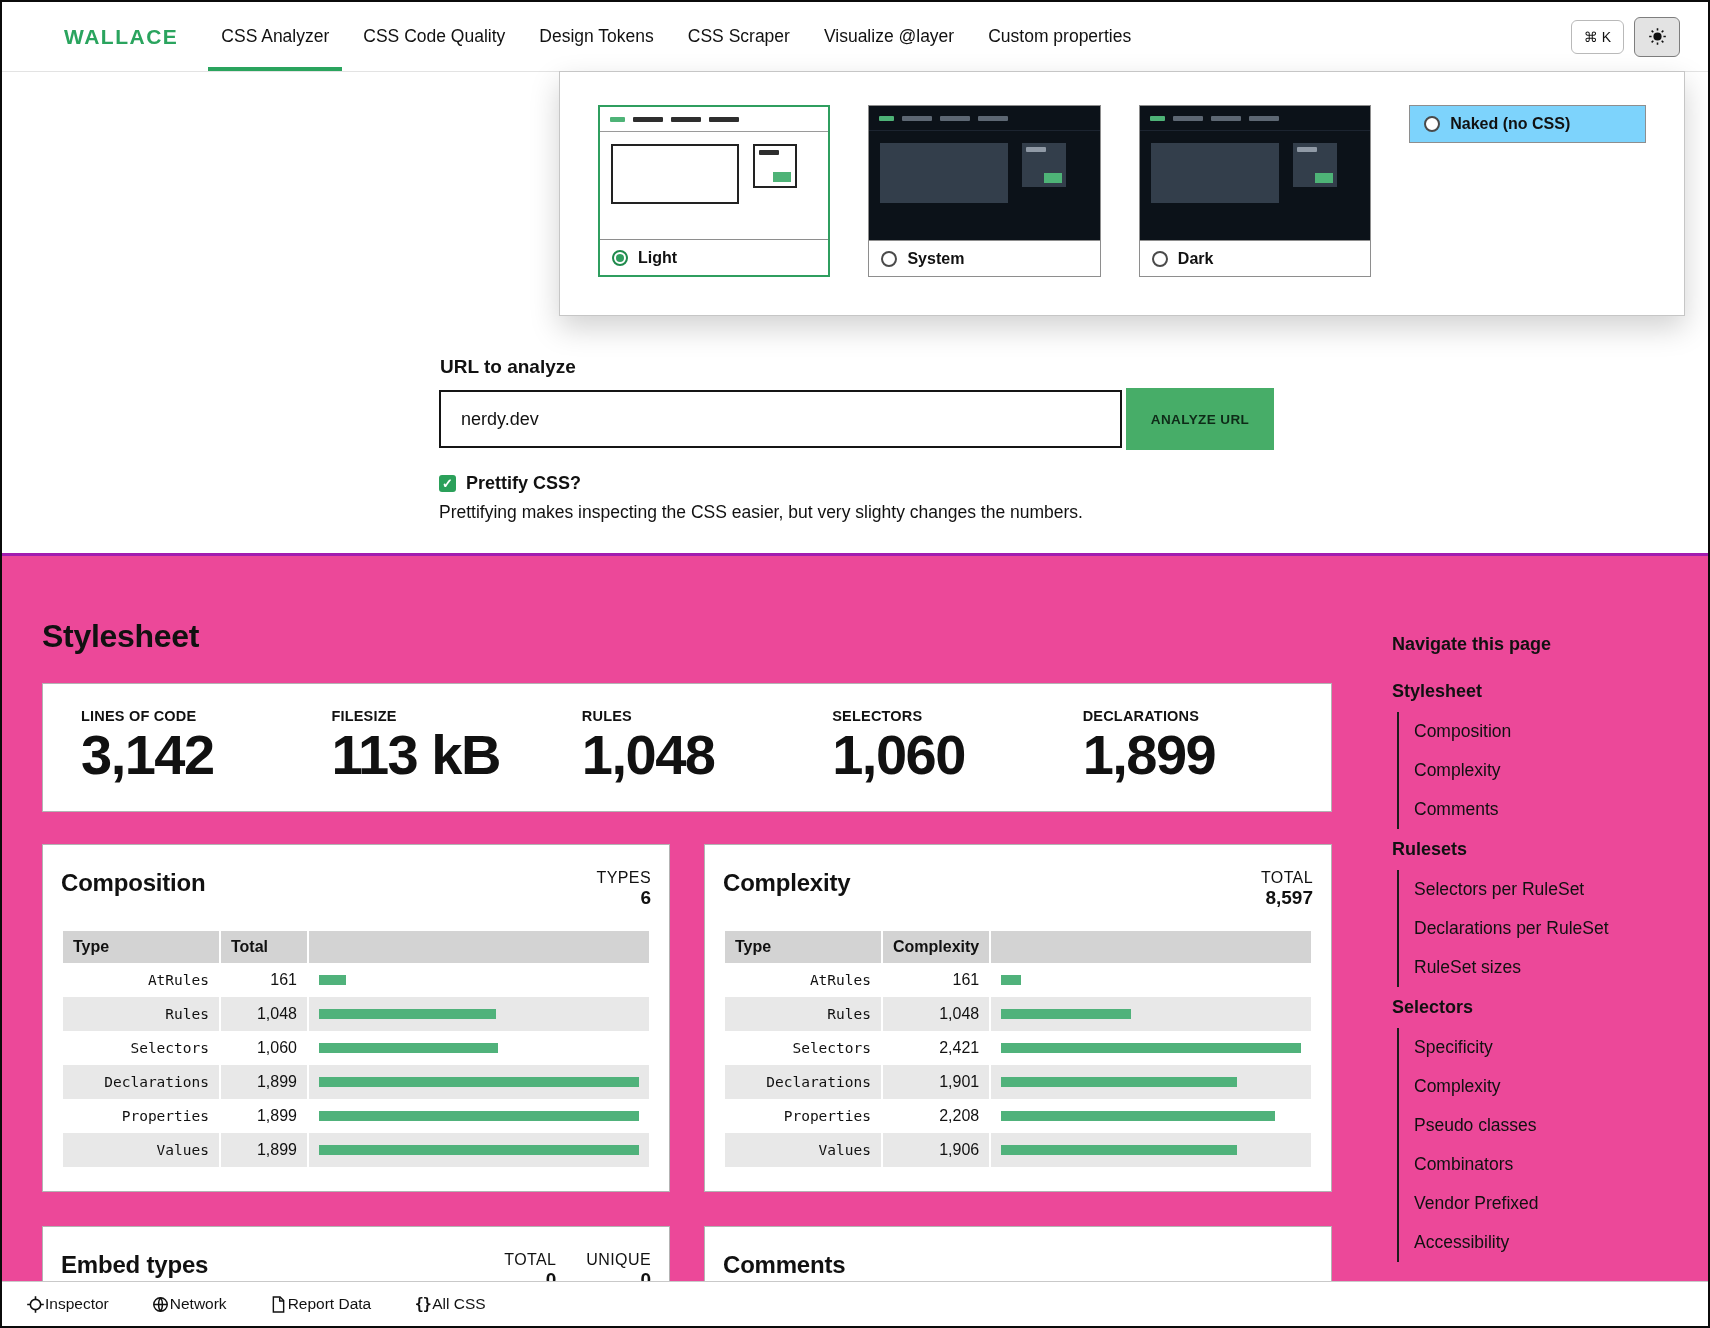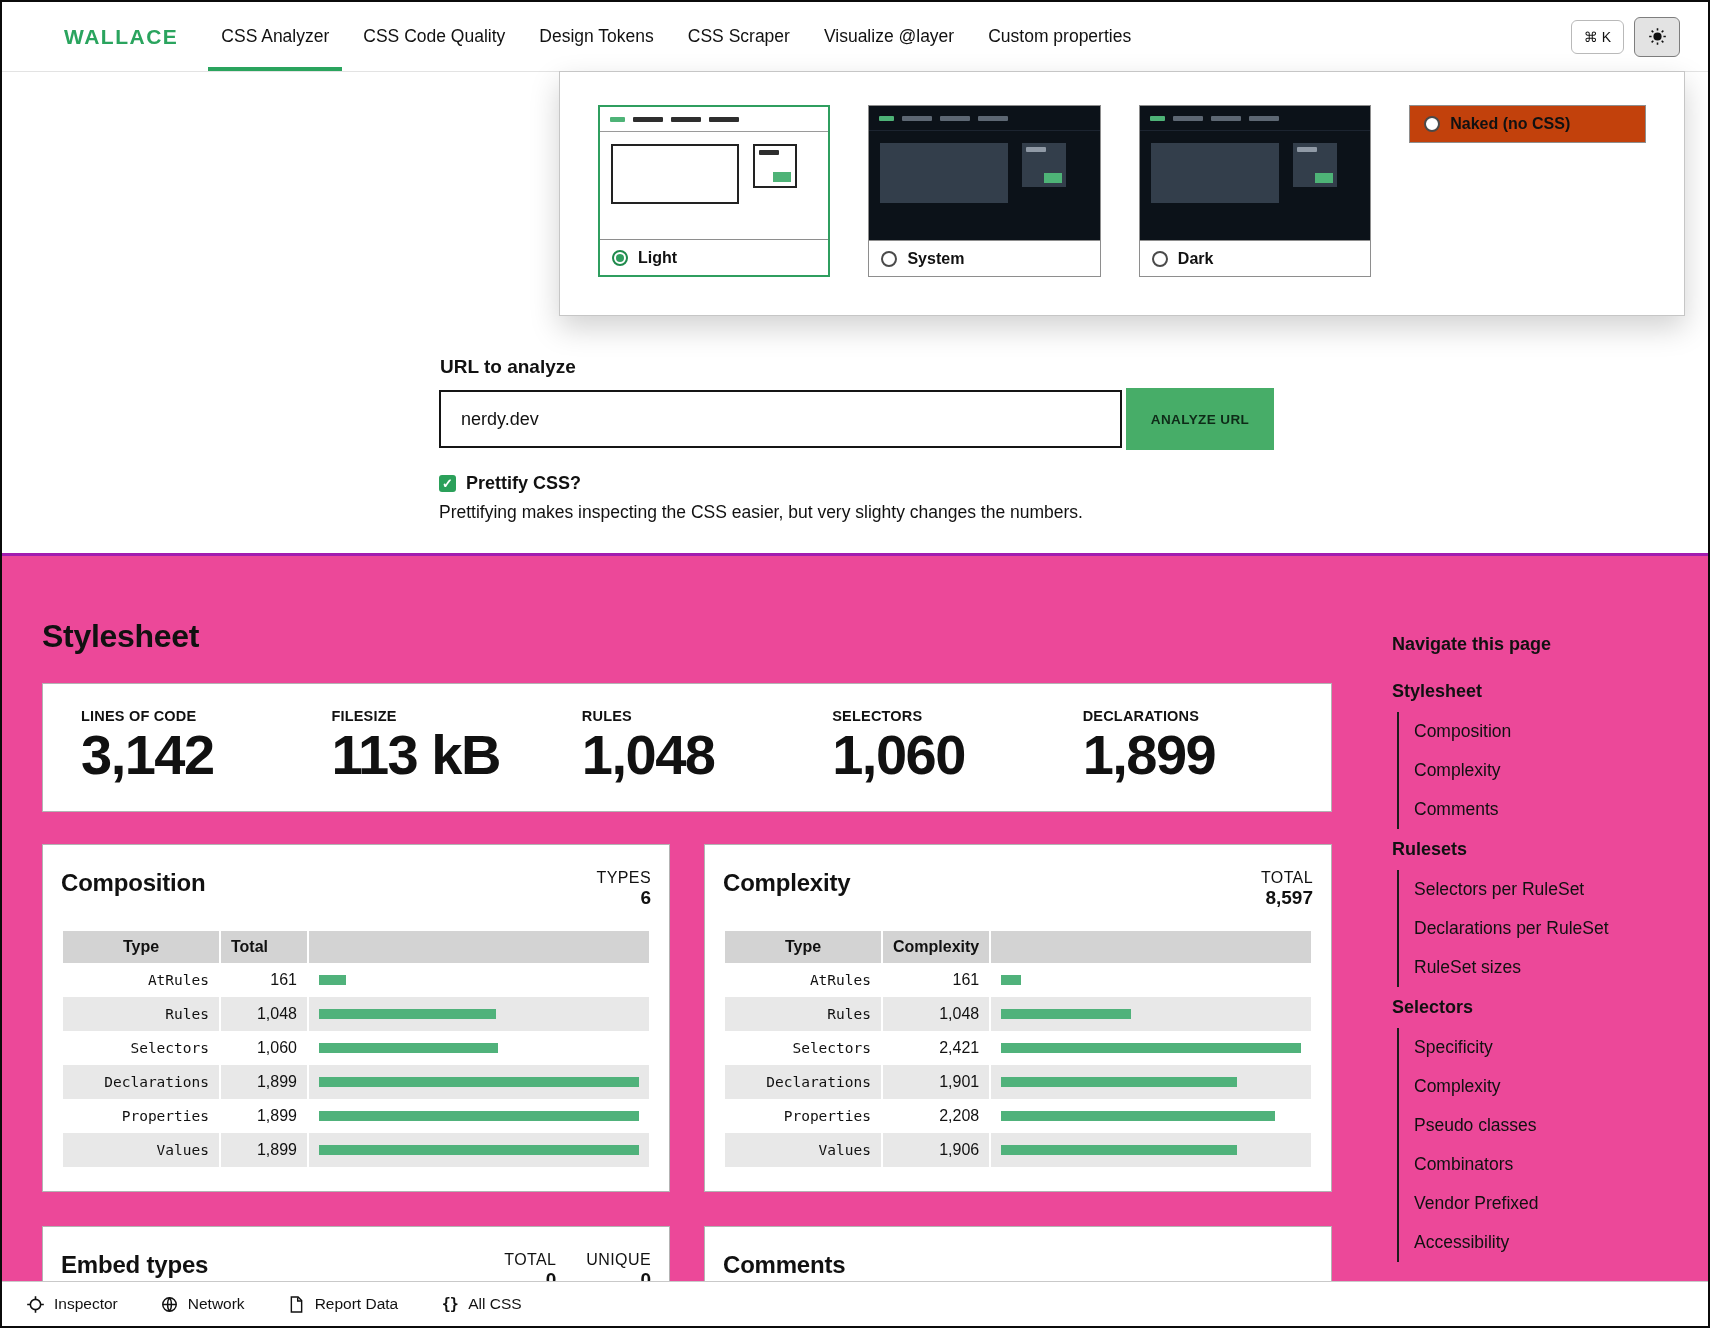--- a/index.html
+++ b/index.html
@@ -39,21 +39,21 @@
   .darkmode .mock-toolbar{border-bottom-color:#1c2430;}
   .darkmode .mbar{background:#5d6773;}
   .darkmode .mbar.green{background:#4eb377;}
   .darkmode .mock-input,.darkmode .mock-panel{border:none;background:#333e4b;}
   .darkmode .mock-input .mbar,.darkmode .mock-panel .mbar{background:#909aa6;}
   .darkmode .mock-btn{background:#4eb377;}
   .theme-caption{display:flex;align-items:center;gap:10px;height:36px;padding:0 12px;border-top:1px solid #8e8e8e;background:#fff;font-weight:700;font-size:16px;}
   .radio{width:16px;height:16px;border:2px solid #4a4a4a;border-radius:50%;background:#fff;position:relative;flex:none;}
   .radio.checked{border-color:#1f8a4c;}
   .radio.checked::after{content:"";position:absolute;inset:2px;border-radius:50%;background:#2f9e5f;}
-  .naked-option{margin-left:auto;align-self:flex-start;width:240px;height:38px;border:1px solid #8e8e8e;display:flex;align-items:center;gap:10px;padding:0 14px;font-weight:700;font-size:16px;cursor:pointer;background:#c2410c;}
+  .naked-option{margin-left:auto;align-self:flex-start;width:240px;height:38px;border:1px solid #8e8e8e;display:flex;align-items:center;gap:10px;padding:0 14px;font-weight:700;font-size:16px;cursor:pointer;background:#7dd3fc;}
 
   
   .form-area{position:relative;height:441px;background:#fff;padding-left:20px;}
   .url-label{position:absolute;left:438px;top:284px;font-weight:700;font-size:19px;}
   .url-row{position:absolute;left:437px;top:318px;display:flex;align-items:flex-start;}
   .url-input{width:683px;height:58px;border:2px solid #151515;padding:0 20px;font-size:18px;font-family:inherit;color:#111;background:#fff;}
   .analyze-btn{margin-left:4px;width:148px;height:62px;margin-top:-2px;background:#47ad68;color:#0e2b18;font-weight:800;font-size:13.5px;letter-spacing:.4px;}
   .prettify-row{position:absolute;left:437px;top:401px;display:flex;align-items:center;gap:10px;font-weight:700;font-size:18px;cursor:pointer;}
   .checkbox{width:17px;height:17px;background:#2ba05a;border-radius:3px;display:flex;align-items:center;justify-content:center;}
   .checkbox .mark{color:#fff;font-size:13px;font-weight:700;line-height:1;}
@@ -70,21 +70,21 @@
   .cards-row{display:flex;gap:34px;margin-bottom:34px;}
   .card{width:628px;background:#fff;border:1px solid #b3b3b3;padding:24px 18px;}
   .card-head{display:flex;justify-content:space-between;align-items:flex-start;margin-bottom:22px;}
   .card-title{font-size:24px;font-weight:700;letter-spacing:-.2px;}
   .meta{text-align:right;}
   .meta-label{font-size:16px;font-weight:400;letter-spacing:.4px;}
   .meta-value{font-size:19px;font-weight:800;}
   .metas{display:flex;gap:30px;}
   table{width:100%;border-collapse:separate;border-spacing:2px 0;}
   thead th{background:#d3d3d3;font-weight:700;font-size:16px;text-align:left;padding:7px 10px;}
-  th.th-type{width:156px;text-align:center;}
+  th.th-type{width:156px;}
   th.th-value{width:86px;}
   tbody td{padding:8px 10px;font-size:16px;vertical-align:middle;}
   tbody tr.alt td{background:#e8e8e8;}
   td.row-type{font-family:"DejaVu Sans Mono",monospace;font-size:14.5px;text-align:right;white-space:nowrap;}
   td.row-value{text-align:right;}
   .bar{height:10px;background:#50b27b;}
   .dashed-empty{margin-top:20px;border:2px dashed #9a9a9a;height:62px;display:flex;align-items:center;justify-content:center;font-size:17.5px;color:#2b2b2b;}
   .comments-cols{display:flex;margin-top:4px;}
   .ccol{width:300px;}
   .ccol-label{font-size:18px;margin-bottom:8px;}
@@ -92,21 +92,21 @@
 
   
   .toc{position:absolute;left:1390px;top:72px;width:300px;}
   .toc-title{font-size:18px;font-weight:700;padding:6px 0 16px;}
   .toc-group-label{font-size:18px;font-weight:700;padding:10px 0;}
   .toc-items{border-left:2px solid #1c1c1c;margin-left:5px;padding-left:15px;}
   .toc-item{display:block;font-size:17.5px;padding:9px 0;}
 
   
   .footer{position:absolute;left:0;right:0;bottom:0;height:45px;background:#fff;border-top:1px solid #c9c9c9;display:flex;align-items:center;gap:42px;padding:0 24px;z-index:15;}
-  .footer-item{display:flex;align-items:center;gap:9px;font-size:15.5px;}
+  .footer-item{display:flex;align-items:center;font-size:15.5px;}
   .f-icon{width:19px;height:19px;display:flex;align-items:center;justify-content:center;}
   .f-icon svg{width:19px;height:19px;display:block;}
   .brace-icon{font-family:"DejaVu Sans Mono",monospace;font-weight:700;font-size:15px;letter-spacing:-1px;}
 </style>
 </head>
 <body>
 
 <div class="screen">
 
   <header class="topnav">

